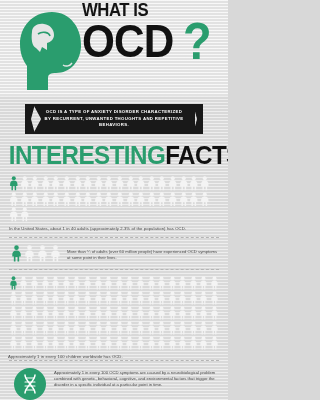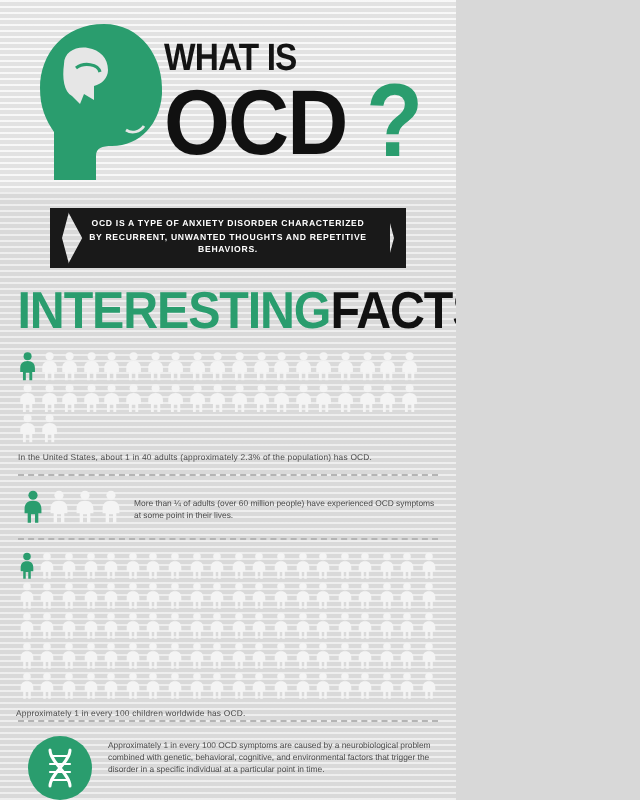--- a/index.html
+++ b/index.html
@@ -28,21 +28,21 @@
       repeating-linear-gradient(
         to bottom,
         rgba(255,255,255,0.75) 0px,
         rgba(255,255,255,0.75) 1px,
         rgba(0,0,0,0) 1px,
         rgba(0,0,0,0) 3px);
     background-color:#e2e2e2;
     overflow:hidden;
   }
   .head-logo{position:absolute;left:18px;top:10px;width:70px;height:82px;}
-  .title-wrap{position:absolute;left:82px;top:20px;width:146px;height:86px;}
+  .title-wrap{position:absolute;left:82px;top:0;width:146px;height:86px;}
   .what-is{
     font-size:19px;font-weight:bold;color:#141414;
     letter-spacing:-0.5px;line-height:19px;
     transform:scaleX(0.88);transform-origin:left top;
     white-space:nowrap;
   }
   .ocd-row{display:flex;align-items:flex-end;margin-top:-1px;}
   .ocd{
     font-size:46px;font-weight:bold;color:#111111;
     line-height:46px;letter-spacing:-1px;

